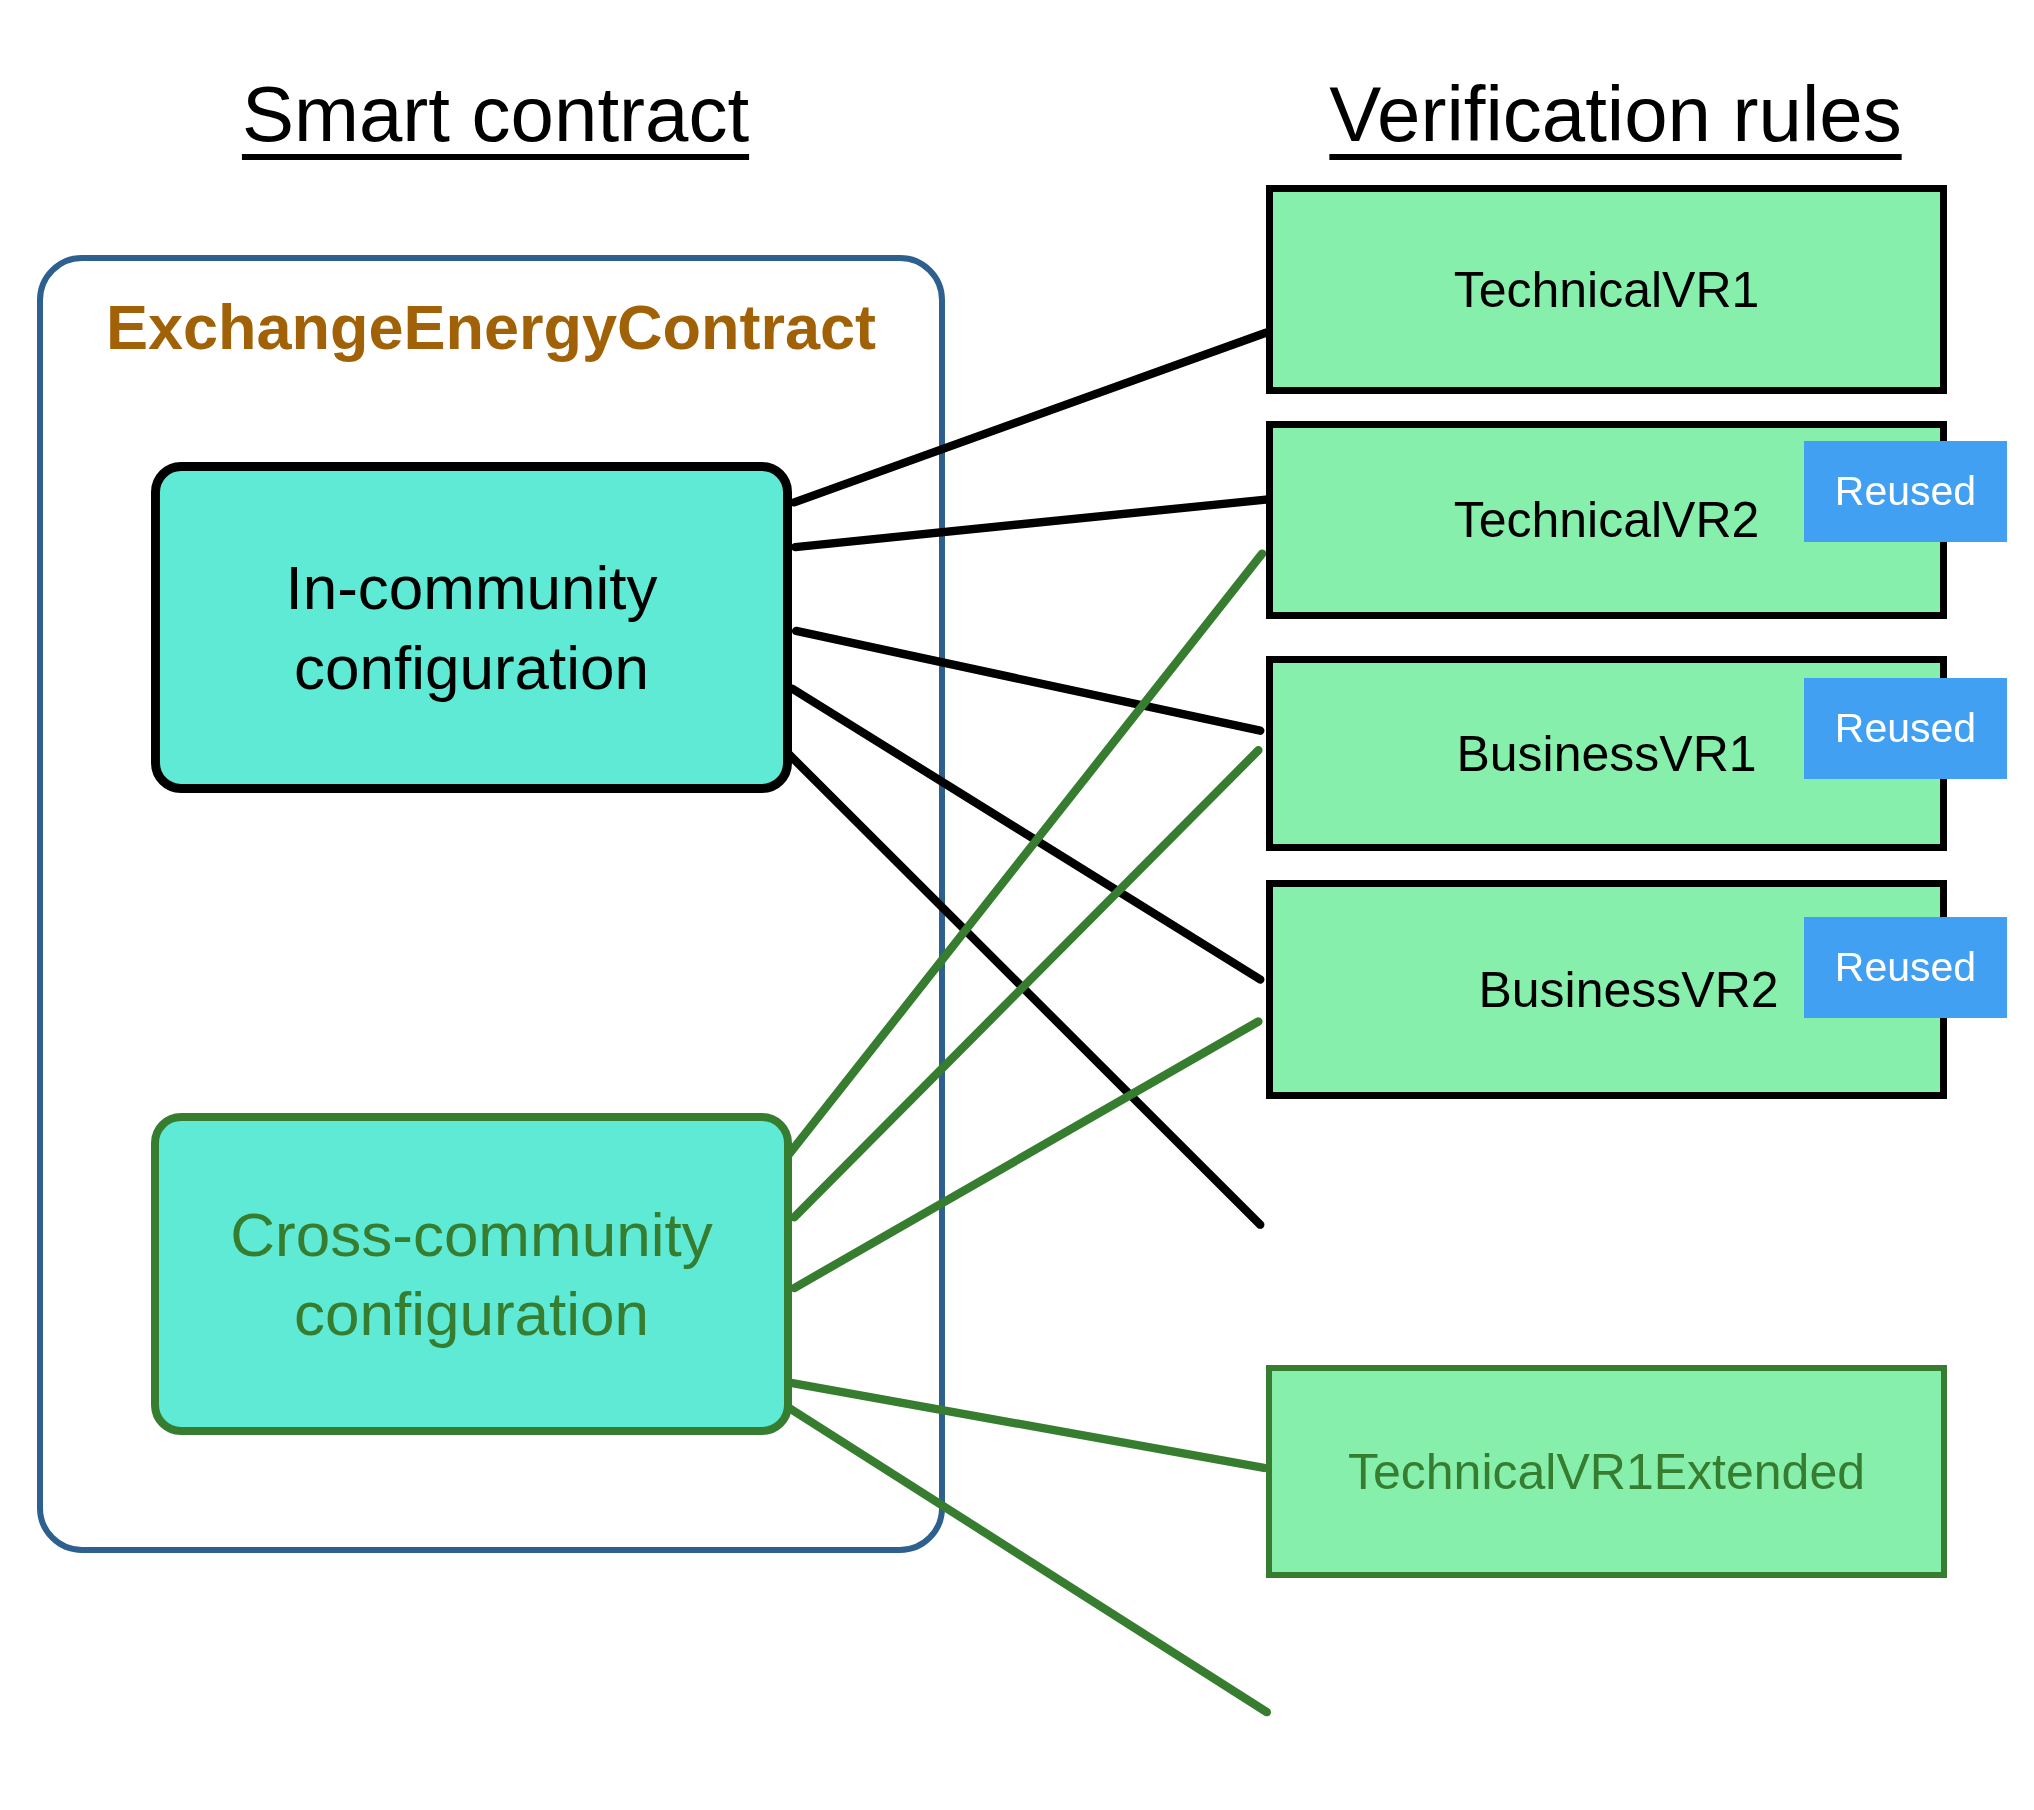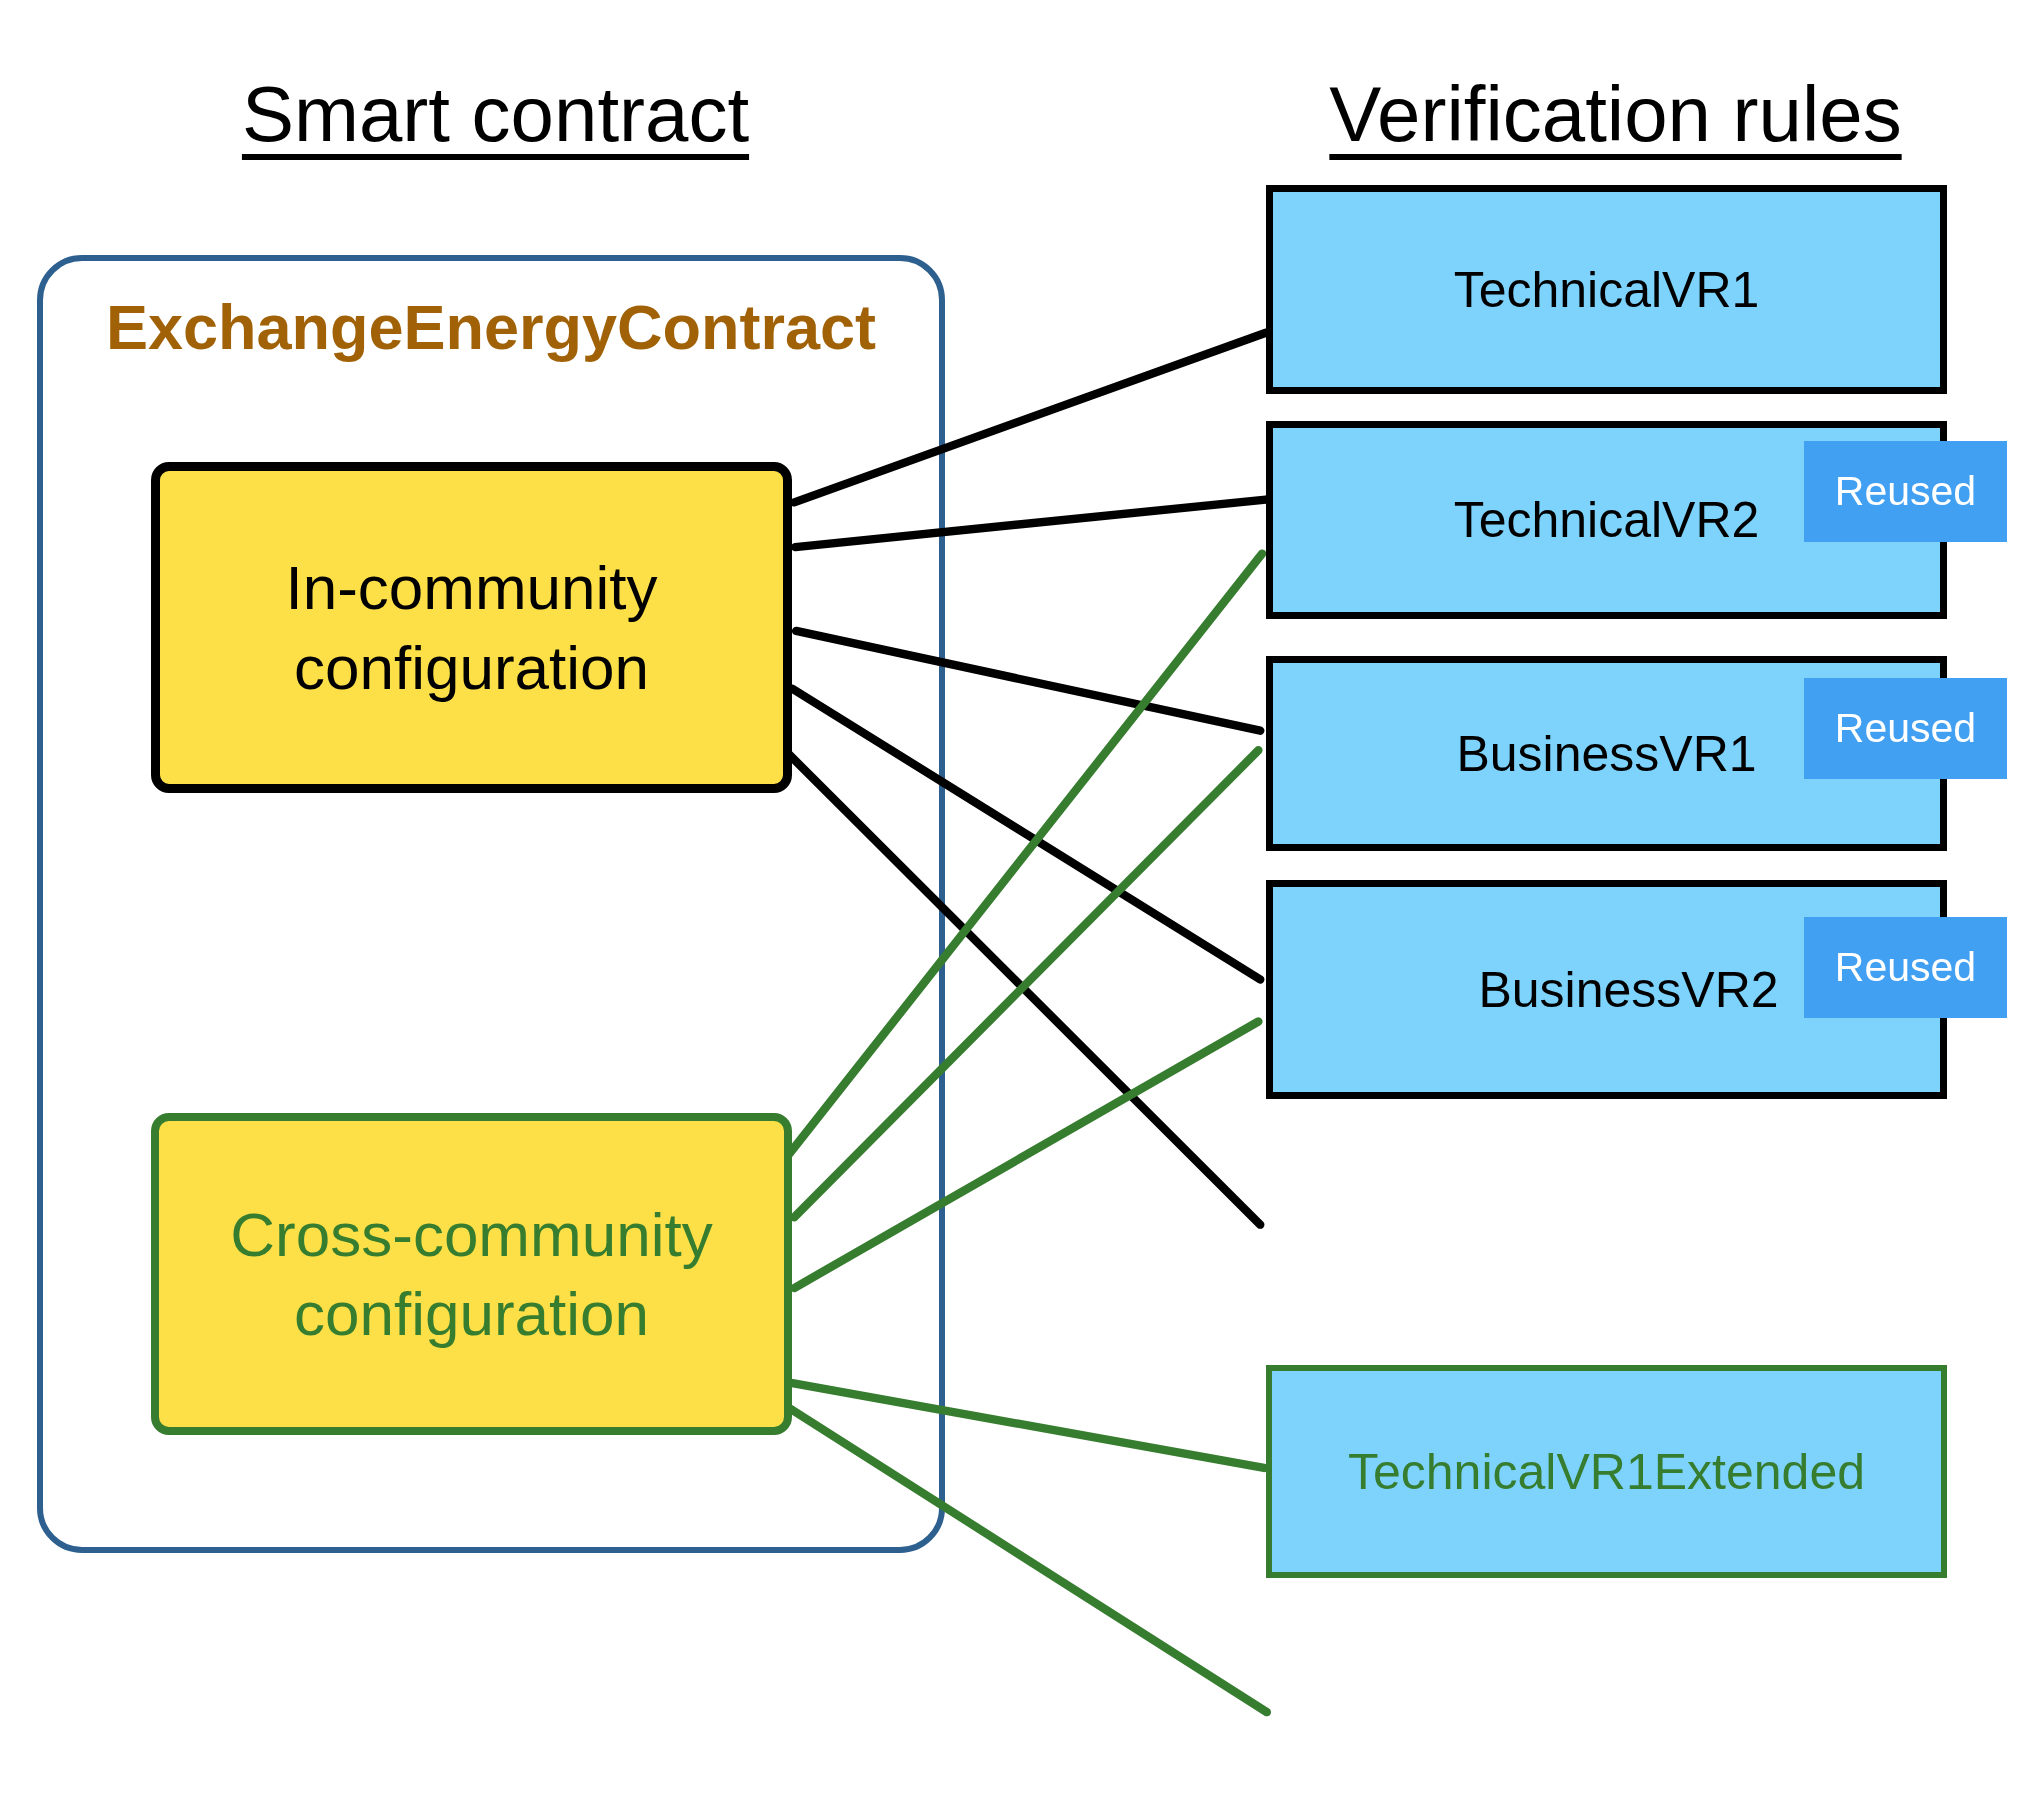--- a/index.html
+++ b/index.html
@@ -28,31 +28,31 @@
     box-sizing:border-box;z-index:1;background:transparent;
   }
   .contract-name{
     position:absolute;left:37px;top:250px;width:908px;
     text-align:center;font-size:63px;font-weight:bold;color:#a16207;
     z-index:3;white-space:nowrap;
   }
 
   .config-box{
     position:absolute;left:151px;width:641px;
-    background:#fde047;box-sizing:border-box;border-radius:18px;
+    background:#5eead4;box-sizing:border-box;border-radius:30px;
     display:flex;flex-direction:column;align-items:center;justify-content:center;
     z-index:3;text-align:center;
     font-size:62px;line-height:1.28;
   }
   #in-community-box{top:421px;height:331px;border:9.3px solid #000;color:#000;}
   #cross-community-box{top:1072px;height:322px;border:8.4px solid #377d2f;color:#377d2f;}
 
   .rule-box{
     position:absolute;left:1266px;width:681px;
-    background:#7dd3fc;box-sizing:border-box;
+    background:#86efac;box-sizing:border-box;
     display:flex;align-items:center;justify-content:center;
     z-index:3;font-size:50px;text-align:left;white-space:nowrap;
   }
   .rule-black{border:7.5px solid #000;color:#000;}
   .rule-green{border:6.5px solid #377d2f;color:#377d2f;}
   #rule-technicalvr1{top:144px;height:209px;}
   #rule-technicalvr2{top:380px;height:198px;}
   #rule-businessvr1{top:615px;height:195px;}
   #rule-businessvr2{top:839px;height:219px;padding-left:44px;}
   #rule-expandingvr1{top:1088px;height:199px;}

